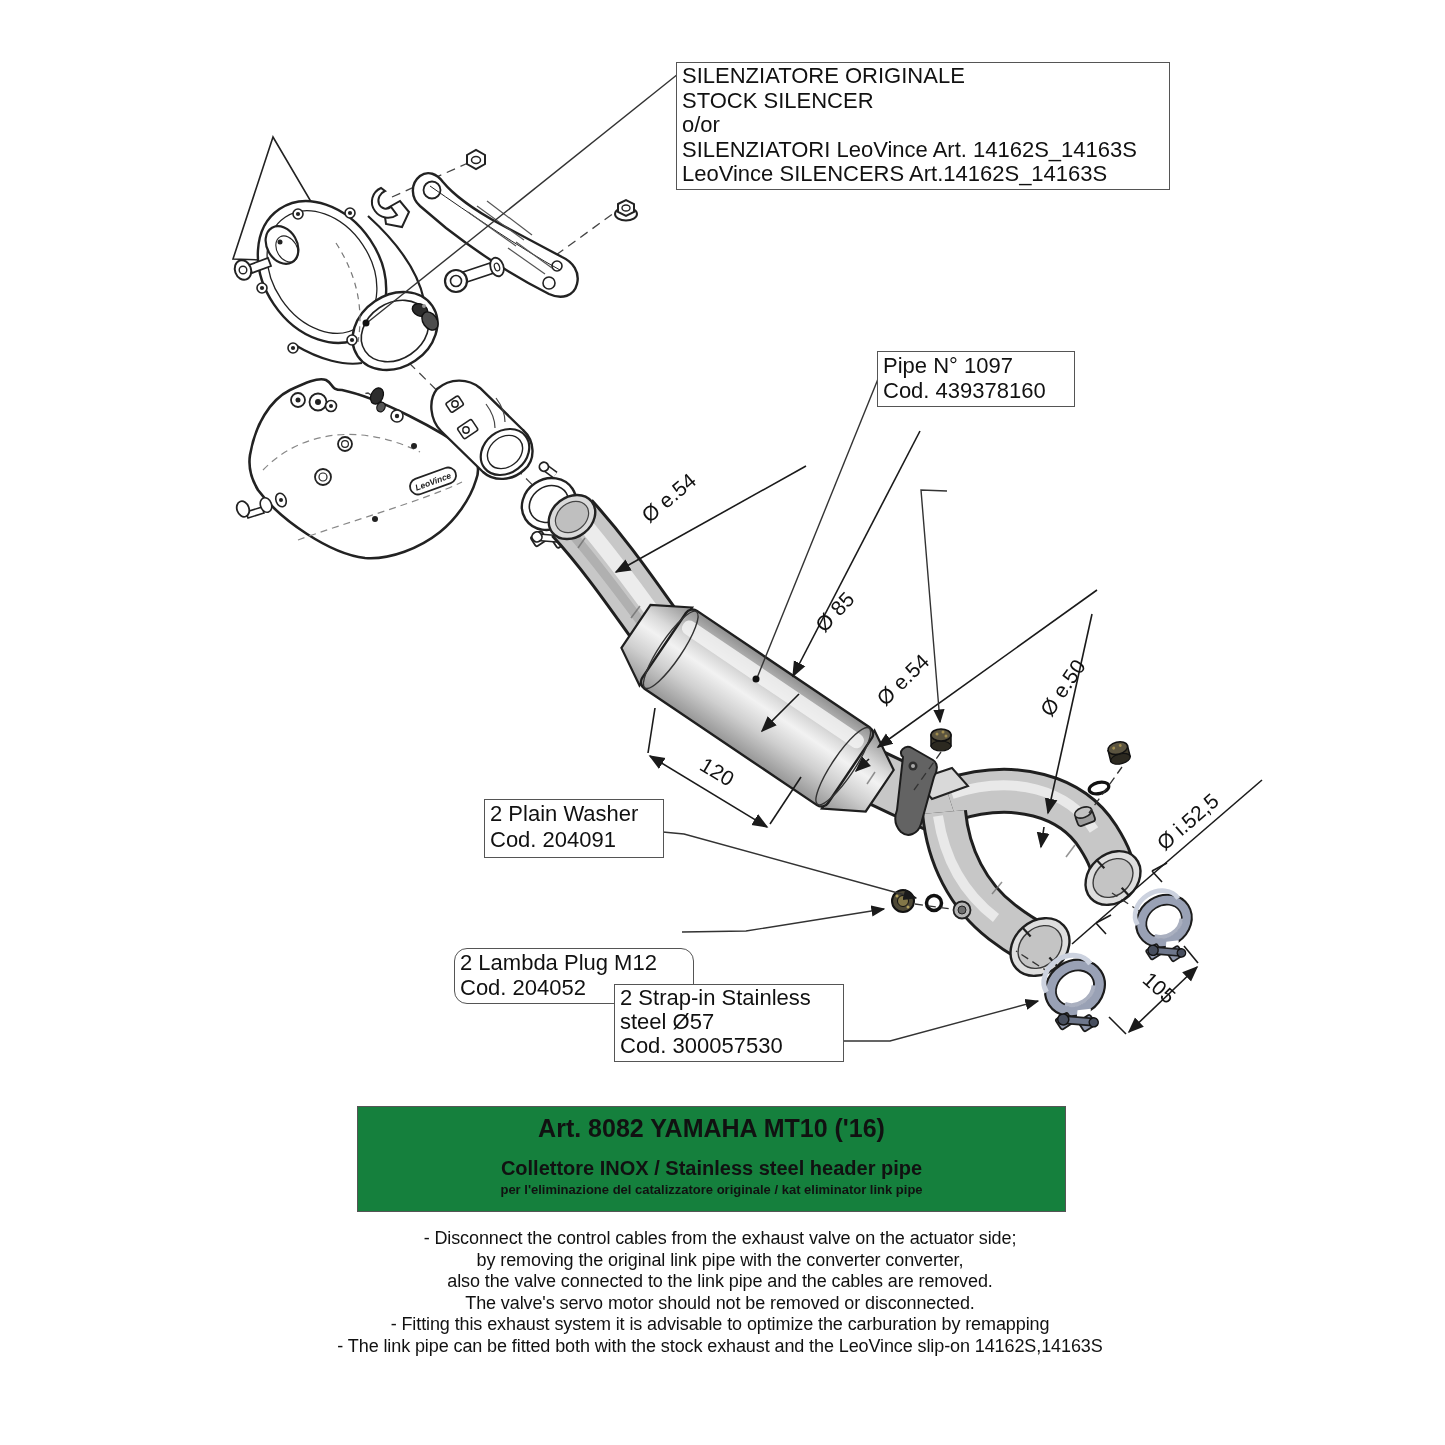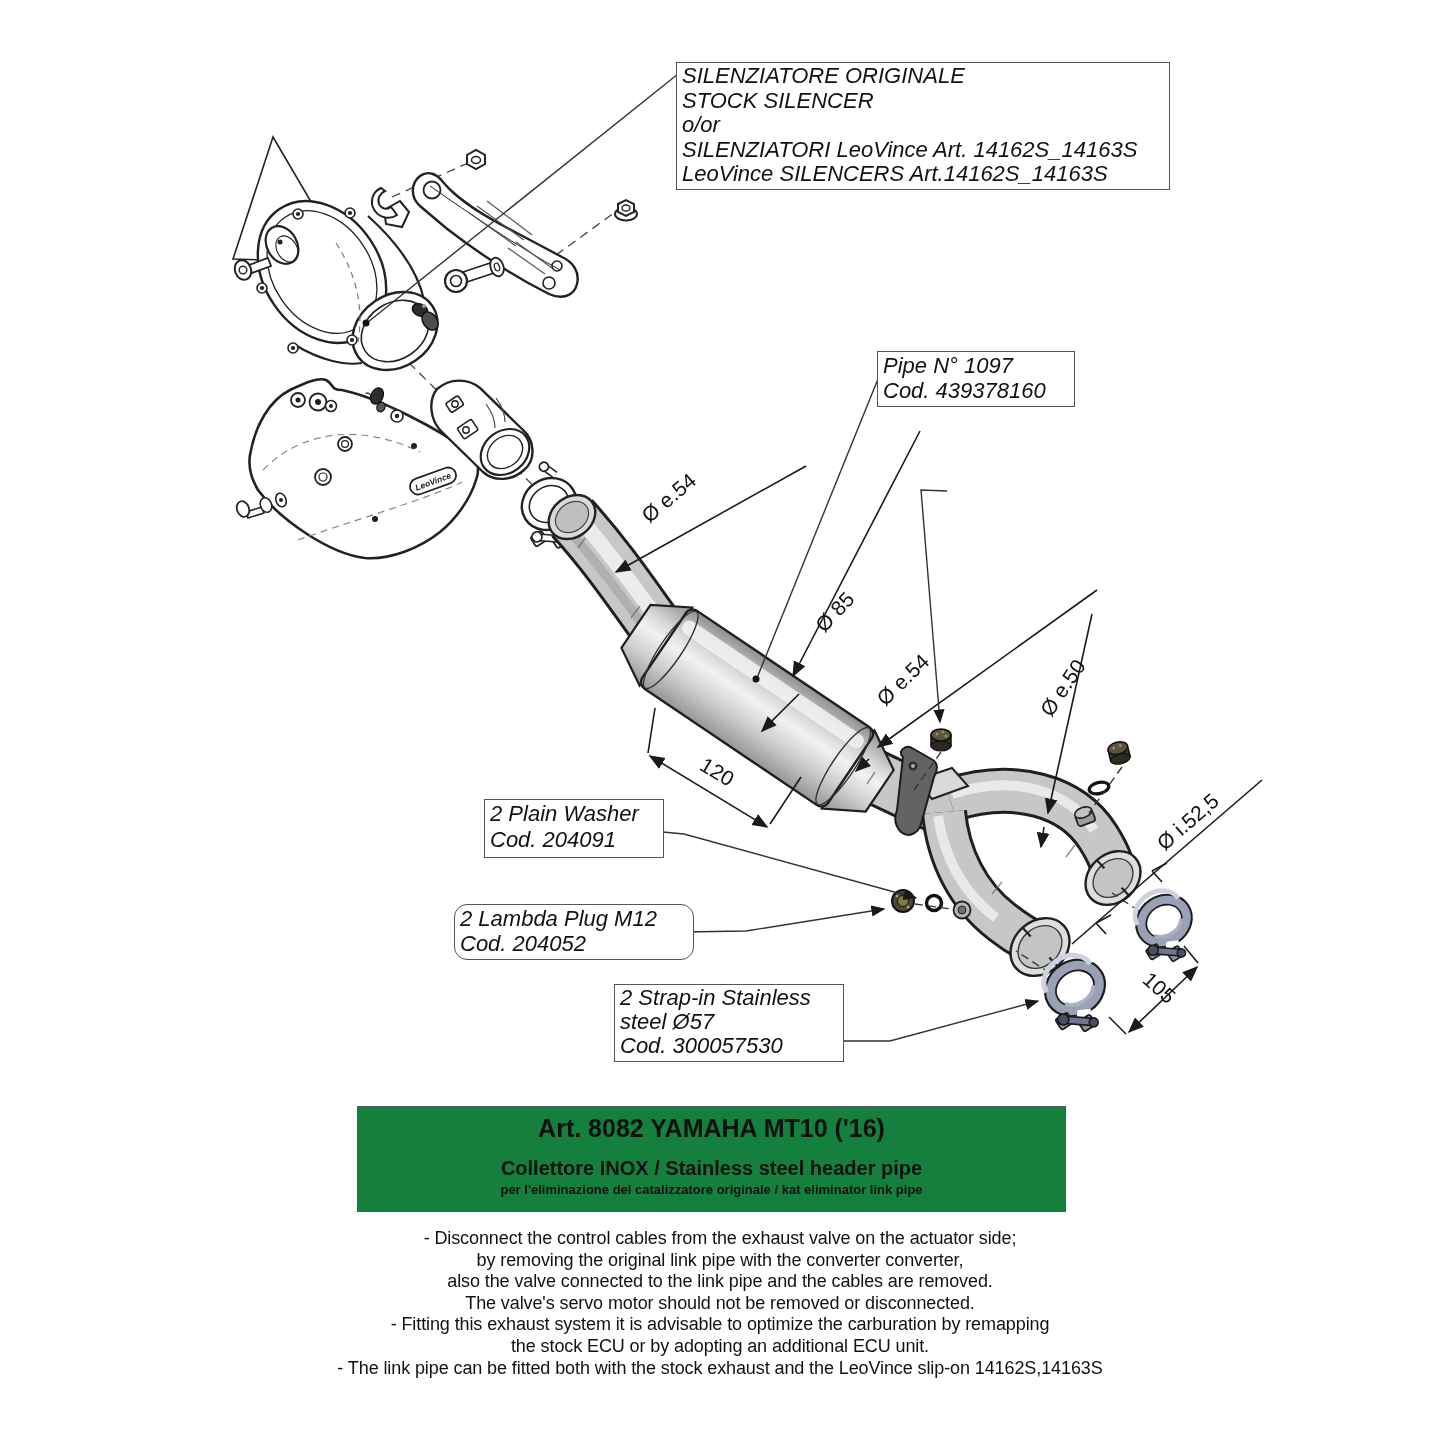--- a/index.html
+++ b/index.html
@@ -2,21 +2,21 @@
 <html><head>
 <meta charset="utf-8">
 <style>
   html,body{margin:0;padding:0;background:#fff;}
   body{width:1445px;height:1445px;position:relative;overflow:hidden;
        font-family:"Liberation Sans",sans-serif;color:#111;}
   #stage{position:absolute;left:0;top:0;width:1445px;height:1445px;}
   svg.diagram{position:absolute;left:0;top:0;}
   .callout{position:absolute;border:1.6px solid #555;background:#fff;
            font-size:22px;line-height:24.6px;padding:1px 5px;white-space:nowrap;z-index:5;}
-  .callout div{white-space:nowrap;font-style:italic;}
+  .callout div{white-space:nowrap;}
   .dim{position:absolute;font-size:21px;text-align:center;color:#111;
        transform-origin:center;white-space:nowrap;z-index:4;}
   .titlebox{position:absolute;left:357px;top:1106px;width:707px;height:104px;
             border:1.7px solid #555;background:#15803d;text-align:center;z-index:5;}
   .titlebox .t1{font-size:25px;font-weight:bold;margin-top:7px;}
   .titlebox .t2{font-size:20px;font-weight:bold;line-height:22px;margin-top:14px;}
   .titlebox .t3{font-size:13px;font-weight:bold;line-height:22px;}
   .notes{position:absolute;left:10px;top:1228px;width:1420px;text-align:center;z-index:5;}
   .notes div{font-size:18px;line-height:21.6px;letter-spacing:-0.1px;}
   .notes .gap{margin-top:0;}
@@ -356,21 +356,21 @@
   <div>Pipe N° 1097</div>
   <div>Cod. 439378160</div>
 </div>
 
 
 <div class="callout" style="left:484px;top:799px;width:168px;height:55px;line-height:26px;">
   <div>2 Plain Washer</div>
   <div>Cod. 204091</div>
 </div>
 
-<div class="callout" style="left:454px;top:904px;width:228px;height:52px;line-height:25px;border-radius:13px;">
+<div class="callout" style="left:454px;top:948px;width:228px;height:52px;line-height:25px;border-radius:13px;">
   <div>2 Lambda Plug M12</div>
   <div>Cod. 204052</div>
 </div>
 
 <div class="callout" style="left:614px;top:984px;width:218px;height:74px;line-height:24px;">
   <div>2 Strap-in Stainless</div>
   <div>steel Ø57</div>
   <div>Cod. 300057530</div>
 </div>
 
@@ -387,17 +387,16 @@
   <div class="t2">Collettore INOX / Stainless steel header pipe</div>
   <div class="t3">per l'eliminazione del catalizzatore originale / kat eliminator link pipe</div>
 </div>
 
 <div class="notes">
   <div>- Disconnect the control cables from the exhaust valve on the actuator side;</div>
   <div>by removing the original link pipe with the converter converter,</div>
   <div>also the valve connected to the link pipe and the cables are removed.</div>
   <div>The valve's servo motor should not be removed or disconnected.</div>
   <div class="gap">- Fitting this exhaust system it is advisable to optimize the carburation by remapping</div>
-  <div>the stock ECU or by adopting an additional ECU unit.</div>
   <div class="gap">- The link pipe can be fitted both with the stock exhaust and the LeoVince slip-on 14162S,14163S</div>
 </div>
 
 </div>
 
 </body></html>

